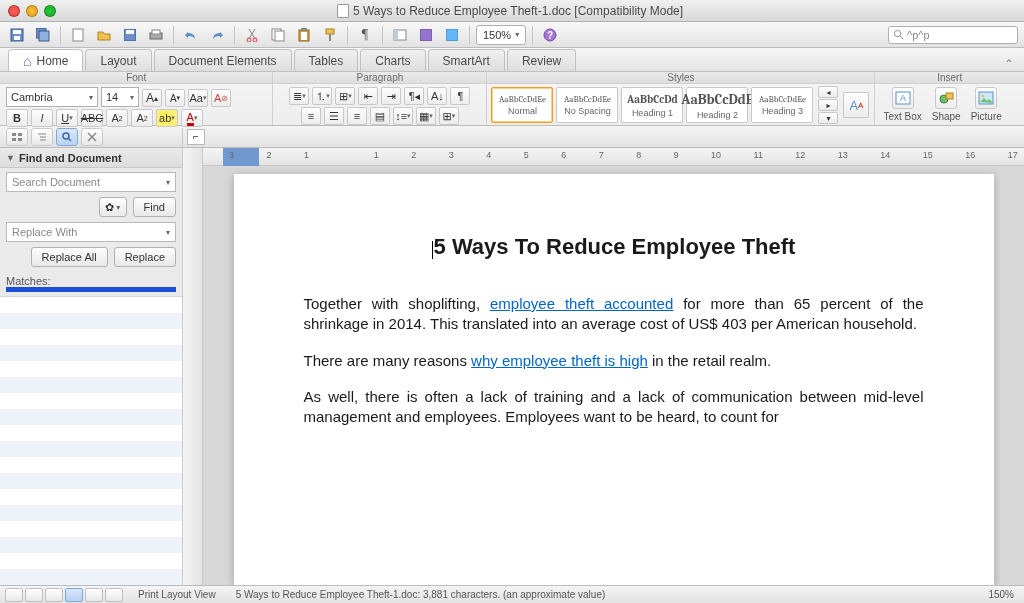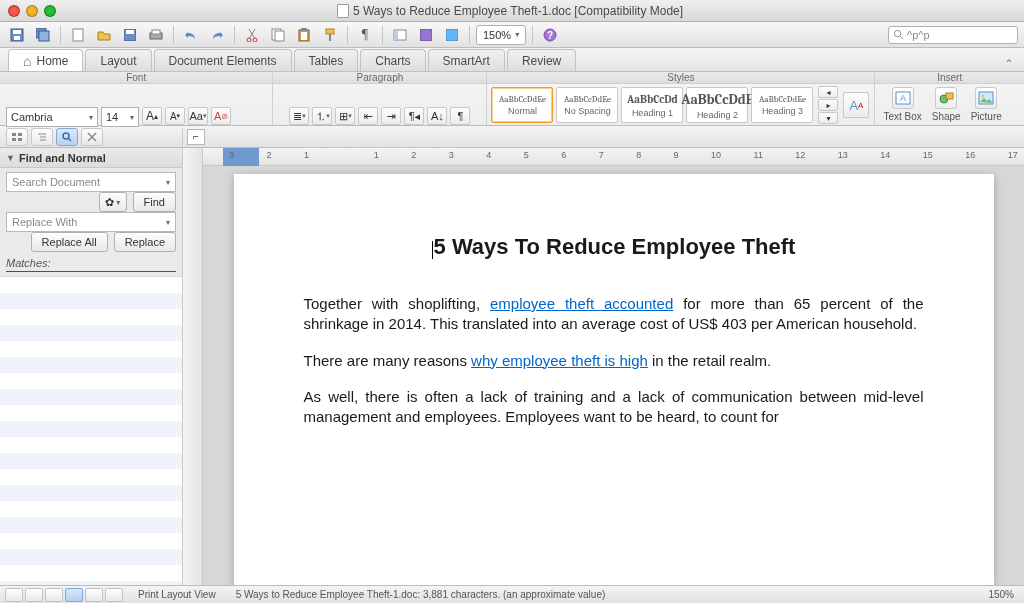--- a/index.html
+++ b/index.html
@@ -33,21 +33,21 @@
 
 
 .ribbon { height:54px; background: linear-gradient(#f5f5f5,#ededed); border-bottom:1px solid #bcbcbc; display:flex; }
 .group { display:flex; flex-direction:column; border-right:1px solid #d0d0d0; }
 .group-hdr { font-size:10px; color:#6a6a6a; text-align:center; height:12px; line-height:12px; background:linear-gradient(#eaeaea,#dedede); border-bottom:1px solid #d0d0d0;}
 .group-body { flex:1; display:flex; align-items:center; padding:2px 6px; gap:4px;}
 .fontname { width:92px; height:20px; border:1px solid #b0b0b0; background:#fff; padding:0 4px; display:flex; align-items:center; justify-content:space-between;}
 .fontsize { width:38px; height:20px; border:1px solid #b0b0b0; background:#fff; padding:0 4px; display:flex; align-items:center; justify-content:space-between;}
 .caret { font-size:8px; color:#666; }
 .fontgroup-body { flex-direction:column; align-items:flex-start; gap:2px; padding:3px 6px;}
-.fg-row { display:flex; gap:3px; align-items:flex-start;margin-top:20px;}
+.fg-row { display:flex; gap:3px; align-items:flex-end;}
 .fmt-btn { width:22px; height:18px; border:1px solid #c8c8c8; border-radius:2px; background:linear-gradient(#fdfdfd,#ececec); display:flex; align-items:center; justify-content:center; font-size:11px;}
 .fmt-btn.sm { width:20px; }
 .hiA { background: #ffef7a; }
 .colA { color:#c00000;}
 .para-body { flex-direction:column; gap:2px; padding:3px 6px;}
 .styles-body { gap:0; padding:2px 4px;}
 .style-card { width:62px; height:36px; border:1px solid #c8c8c8; background:#fff; display:flex; flex-direction:column; align-items:center; justify-content:center; margin-right:3px; border-radius:2px;}
 .style-card.sel { border-color:#f0a020; box-shadow:0 0 0 1px rgba(240,160,32,.5) inset;}
 .style-prev { font-family: Cambria, Georgia, serif; font-size:9px; color:#555;}
 .style-lbl { font-size:9px; color:#666; margin-top:2px;}
@@ -61,26 +61,26 @@
 .tbx-btn { width:22px; height:18px; border:1px solid #c8c8c8; border-radius:3px; background:linear-gradient(#fff,#e8e8e8); display:flex; align-items:center; justify-content:center;}
 .tbx-btn.active { background:linear-gradient(#dbe8fa,#b9d2f2); border-color:#7ea8de;}
 .tbx-right { flex:1; display:flex; align-items:center; padding:0 4px; gap:8px;}
 .tabstop-box { width:18px; height:16px; border:1px solid #b8b8b8; background:#fff; display:flex; align-items:center; justify-content:center; font-size:10px;}
 
 
 .main { display:flex; height: calc(603px - 22px - 26px - 24px - 54px - 22px - 18px); }
 .sidebar { width:183px; background:#eaeaea; border-right:1px solid #c8c8c8; display:flex; flex-direction:column; font-size:11px;}
 .sb-hdr { height:20px; display:flex; align-items:center; padding:0 6px; background:linear-gradient(#eaeaea,#dcdcdc); border-bottom:1px solid #c8c8c8; gap:4px;}
 .sb-hdr .tri { font-size:9px; color:#666;}
-.sb-body { padding:4px 6px; display:flex; flex-direction:column; justify-content:center;}
+.sb-body { padding:4px 6px; display:flex; flex-direction:column; gap:5px;justify-content:center;}
 .sb-input { height:20px; border:1px solid #b8b8b8; background:#fff; padding:0 5px; display:flex; align-items:center; color:#888; justify-content:space-between;}
 .sb-row { display:flex; justify-content:flex-end; gap:6px;}
 .sb-btn { height:20px; padding:0 10px; border:1px solid #b0b0b0; border-radius:3px; background:linear-gradient(#fdfdfd,#e8e8e8); display:flex; align-items:center; font-size:11px;}
 .sb-gear { width:28px; justify-content:center; padding:0;}
-.sb-label { height:18px; display:flex; align-items:center; color:#555; border-bottom:1px solid #1d4ed8; margin-top:2px;font-style:italic;}
+.sb-label { height:18px; display:flex; align-items:center; color:#555; border-bottom:5px solid #1d4ed8; margin-top:2px;}
 .sb-stripes { flex:1; background: repeating-linear-gradient(#ffffff,#ffffff 16px,#eef3f9 16px,#eef3f9 32px); border-top:1px solid #d8d8d8;}
 
 .editor { flex:1; display:flex; position:relative; background:#d7d7d7; overflow:hidden;}
 .vruler { width:20px; background:linear-gradient(90deg,#f4f4f4,#e4e4e4); border-right:1px solid #c8c8c8; position:relative;}
 .hruler { height:18px; background:linear-gradient(#f4f4f4,#e4e4e4); border-bottom:1px solid #c8c8c8; position:absolute; top:0; left:20px; right:0;}
 .hruler-blue { position:absolute; left:20px; top:0; width:36px; height:18px; background:#6f99cf;}
 .ruler-ticks { font-size:9px; color:#666; position:absolute; top:2px; left:26px; right:6px; display:flex; justify-content:space-between;}
 .page-wrap { position:absolute; top:18px; left:20px; right:0; bottom:0; overflow:auto; display:flex; justify-content:center; padding-top:8px; background:#d7d7d7;}
 .page { width:760px; background:#fff; box-shadow:0 2px 8px rgba(0,0,0,.25); padding:60px 70px 40px 70px;}
 .doc { font-family: Cambria, Georgia, serif; color:#1a1a1a;}
@@ -440,21 +440,21 @@
   <div class="tbx-right">
     <div class="tabstop-box">⌐</div>
   </div>
 </div>
 
 <div class="main">
 
   <div class="sidebar">
     <div class="sb-hdr">
         <span class="tri">▼</span>
-        <b>Find and Normal</b>
+        <b>Find and Document</b>
       </div>
     <div class="sb-body">
       <div class="sb-input">
           <span>Search Document</span>
           <span class="caret">▾</span>
         </div>
       <div class="sb-row">
         <div class="sb-btn sb-gear">✿<span class="caret" style="font-size:8px;margin-left:2px">▾</span></div>
         <div class="sb-btn">
             <span>Find</span>

